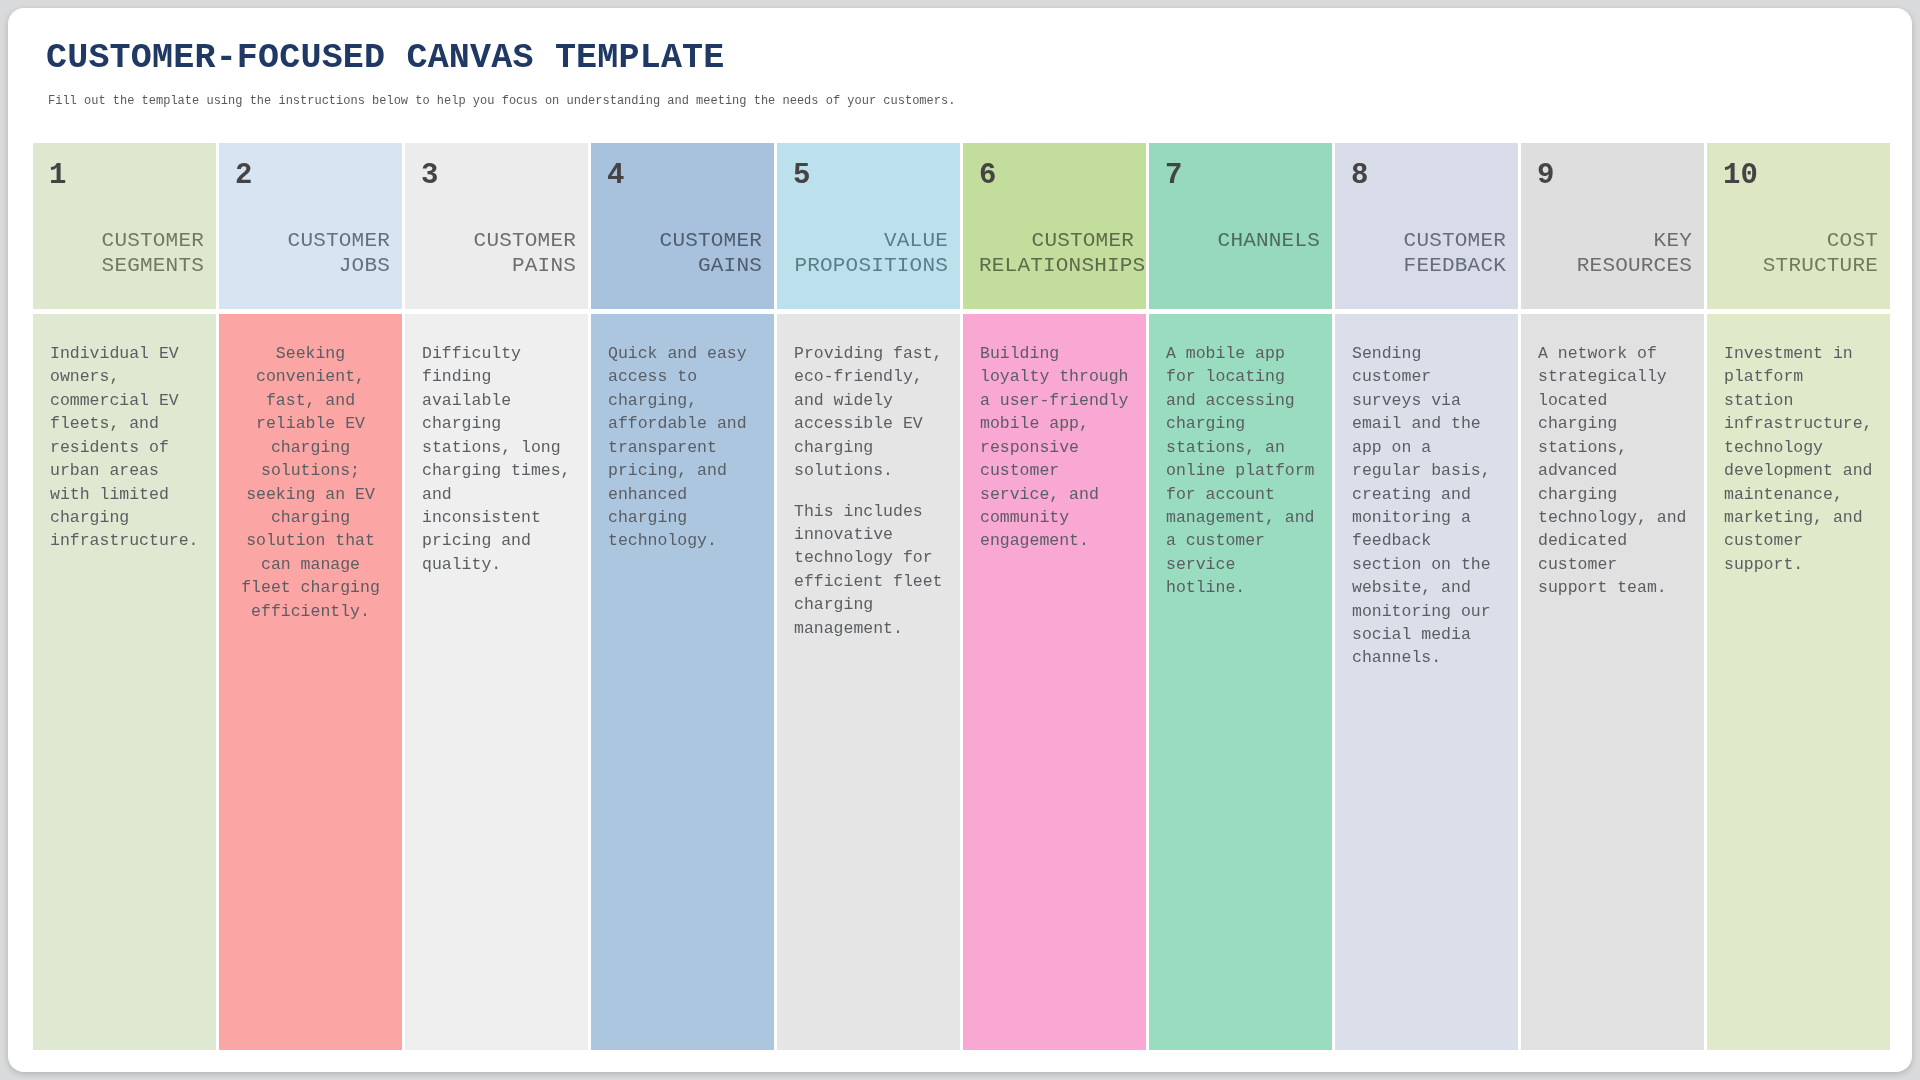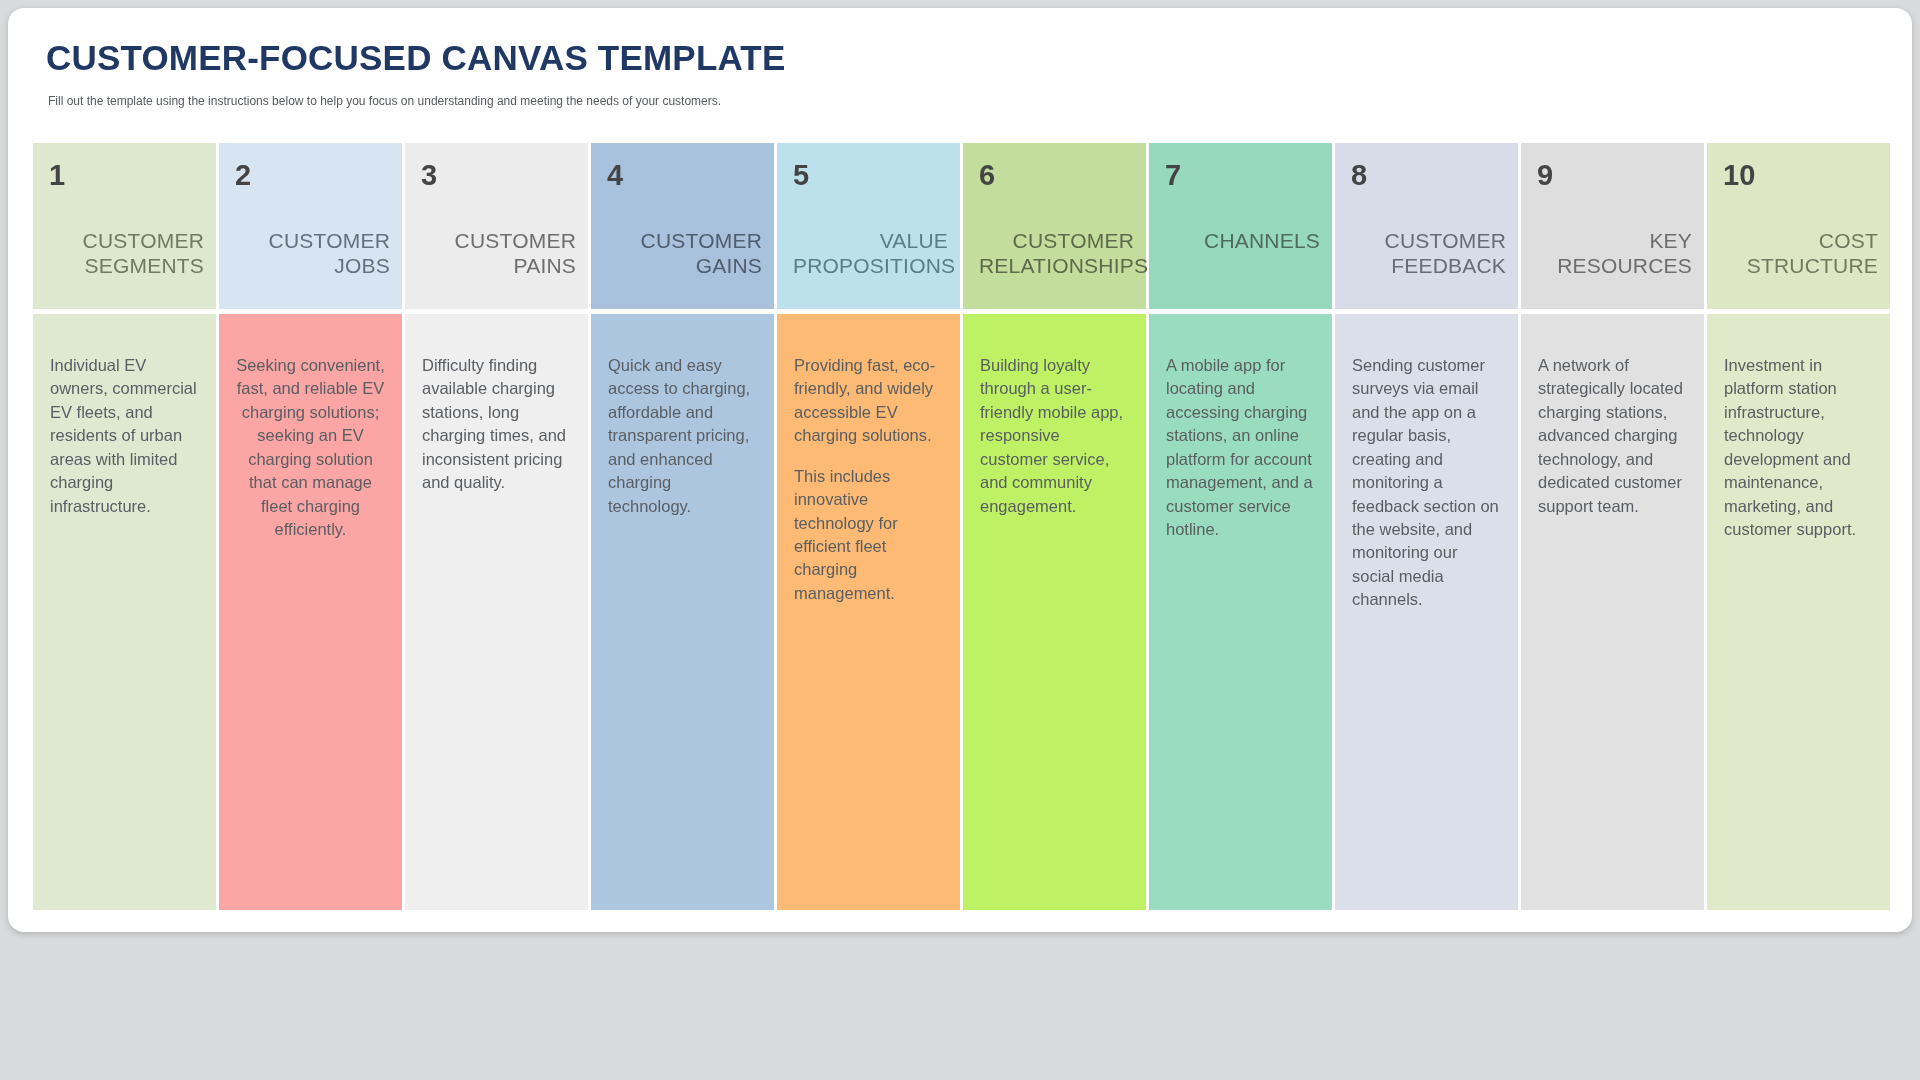--- a/index.html
+++ b/index.html
@@ -14,25 +14,26 @@
     background: #d9dadb;
     font-family: "Liberation Sans", sans-serif;
     -webkit-font-smoothing: antialiased;
   }
 
   #card {
     position: absolute;
     left: 8px;
     top: 8px;
     width: 1904px;
-    height: 924px;
+    height: 1064px;
     background: #ffffff;
     border-radius: 16px;
     box-shadow: 0 2px 6px rgba(0,0,0,0.18);
     overflow: hidden;
+    font-family: Liberation Mono, monospace;
   }
 
   #title {
     position: absolute;
     left: 38px;
     top: 30px;
     font-size: 35px;
     font-weight: bold;
     letter-spacing: 0.2px;
     color: #1f3864;
@@ -87,21 +88,21 @@
     font-size: 21px;
     line-height: 1.18;
     letter-spacing: 0.2px;
     white-space: pre-line;
     text-align: right;
   }
 
   .col-body {
     flex: 1 1 auto;
     margin-top: 5px;
-    padding: 40px 17px 16px 17px;
+    padding: 28px 17px 16px 17px;
     overflow: hidden;
   }
 
   .col-body p {
     font-size: 16.5px;
     line-height: 1.42;
     color: #5a5e62;
   }
 
   .col-body p + p { margin-top: 17px; }
@@ -154,32 +155,32 @@
         <div class="col-body" style="background: rgb(173, 198, 224);">
           <p>Quick and easy access to charging, affordable and transparent pricing, and enhanced charging technology.</p>
         </div>
       </div>
       <div class="col">
         <div class="col-head" style="background: rgb(189, 225, 236);">
           <div class="head-num">5</div>
           <div class="head-label" style="color: rgb(91, 125, 136);">VALUE
 PROPOSITIONS</div>
         </div>
-        <div class="col-body" style="background: #fdba74;">
+        <div class="col-body" style="background: #e5e5e5;">
           <p>Providing fast, eco-friendly, and widely accessible EV charging solutions.</p>
           <p>This includes innovative technology for efficient fleet charging management.</p>
         </div>
       </div>
       <div class="col">
         <div class="col-head" style="background: rgb(195, 222, 156);">
           <div class="head-num">6</div>
           <div class="head-label" style="color: rgb(94, 106, 76);">CUSTOMER
 RELATIONSHIPS</div>
         </div>
-        <div class="col-body" style="background: #bef264;">
+        <div class="col-body" style="background: #f9a8d4;">
           <p>Building loyalty through a user-friendly mobile app, responsive customer service, and community engagement.</p>
         </div>
       </div>
       <div class="col">
         <div class="col-head" style="background: rgb(150, 217, 188);">
           <div class="head-num">7</div>
           <div class="head-label" style="color: rgb(79, 107, 96);">CHANNELS</div>
         </div>
         <div class="col-body" style="background: rgb(154, 220, 191);">
           <p>A mobile app for locating and accessing charging stations, an online platform for account management, and a customer service hotline.</p>

